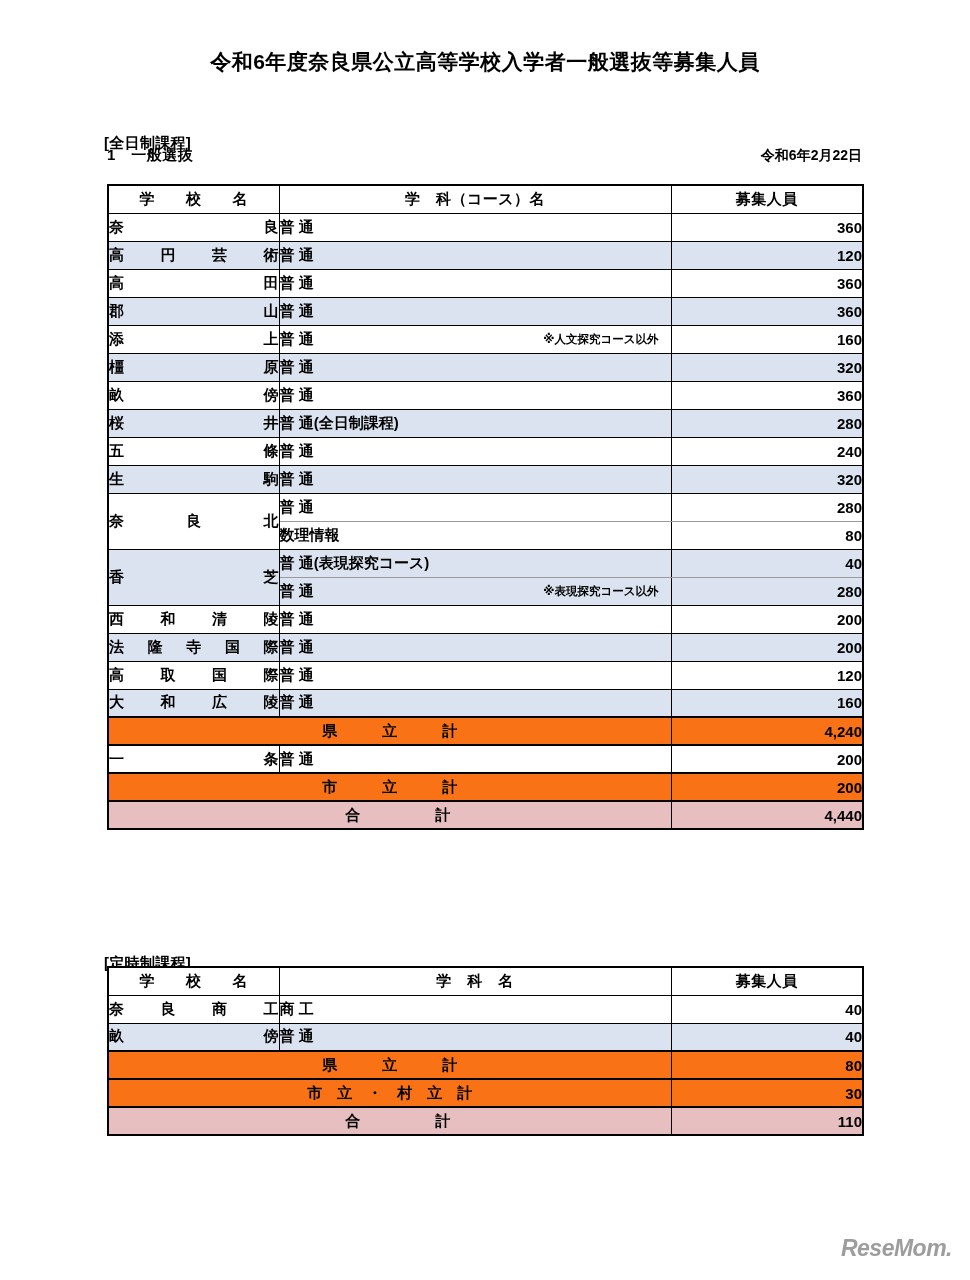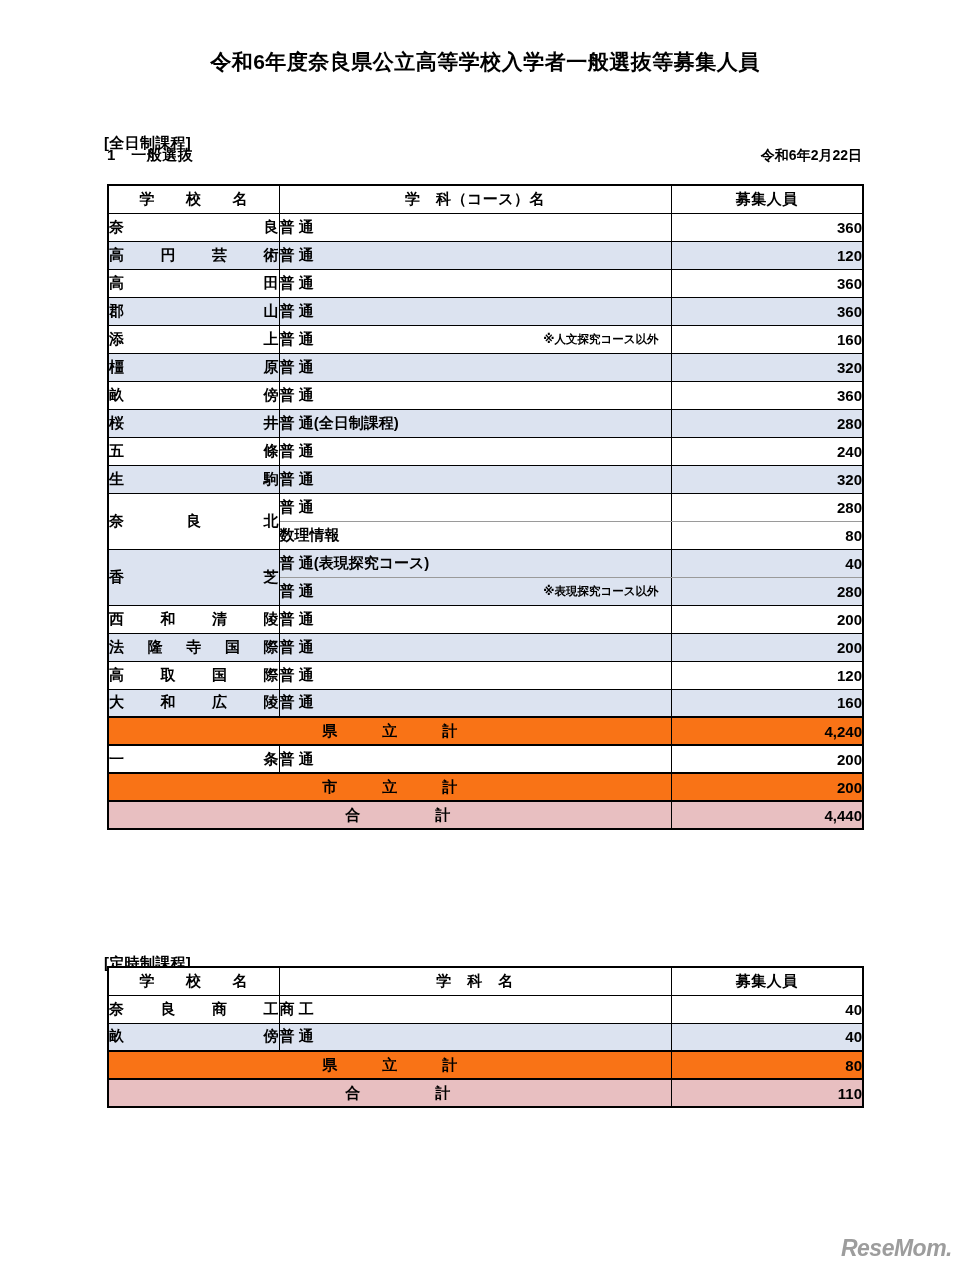--- a/index.html
+++ b/index.html
@@ -448,20 +448,24 @@
                 <span>傍</span>
               </span>
             </td>
             <td class="dept">普 通</td>
             <td class="num">40</td>
           </tr>
           <tr class="sub">
             <td colspan="2" class="total-label">県　　　立　　　計</td>
             <td class="num">80</td>
           </tr>
+          <tr class="sub">
+            <td colspan="2" class="total-label">市　立　・　村　立　計</td>
+            <td class="num">30</td>
+          </tr>
           <tr class="grand">
             <td colspan="2" class="total-label">合　　　　　計</td>
             <td class="num">110</td>
           </tr>
         </tbody>
     </table>
   </div>
 
   <div class="watermark">ReseMom.</div>
 

